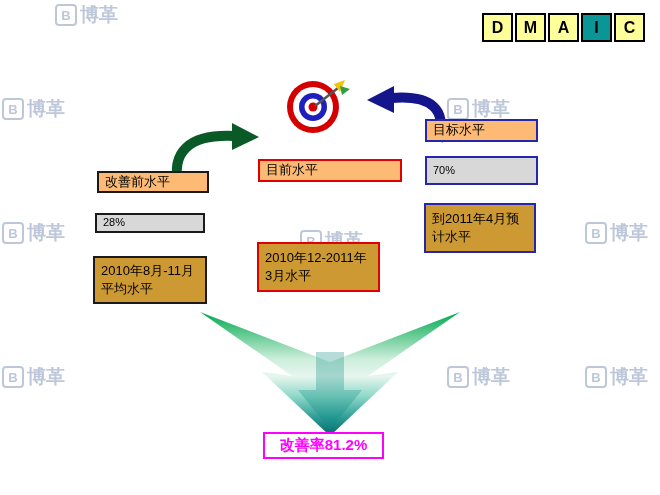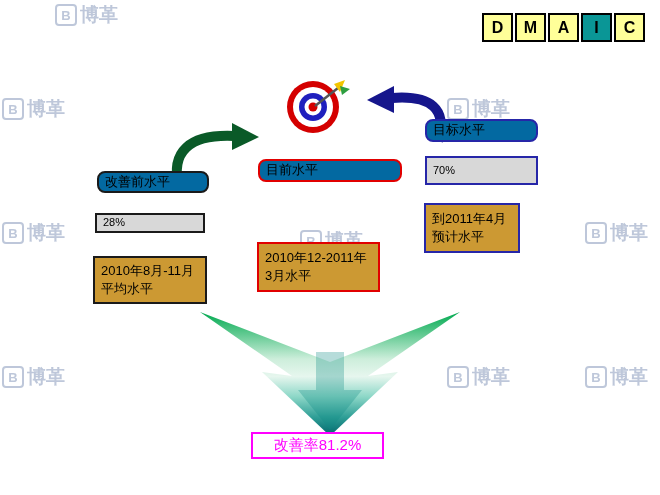--- a/index.html
+++ b/index.html
@@ -25,32 +25,32 @@
     width:27px;height:25px;border:2px solid #000;background:#FFFF99;
     display:flex;align-items:center;justify-content:center;
     font-weight:bold;font-size:16px;color:#000;
   }
   .dmaic .cell.active{background:#0A9696;}
   
   .box{
     position:absolute;z-index:2;box-sizing:border-box;display:flex;align-items:center;
     font-size:13px;color:#000;padding:0 6px;word-break:break-all;line-height:1.4;
   }
-  .title-box{background:#0369a1;border-radius:8px;}
+  .title-box{background:#fdba74;}
   .value-box{background:#D8D8D8;font-size:11px;}
   .period-box{background:#CC9933;align-items:center;padding:3px 6px;}
   .b-black{border:2px solid #1a1a1a;}
   .b-red{border:2px solid #E10000;}
   .b-blue{border:2px solid #2626A8;}
   
   .result-box{
-    position:absolute;left:251px;top:432px;width:133px;height:27px;z-index:3;
+    position:absolute;left:263px;top:432px;width:121px;height:27px;z-index:3;
     box-sizing:border-box;border:2.5px solid #FF00FF;background:#fff;
     display:flex;align-items:center;justify-content:center;
-    color:#FF00FF;font-weight:normal;font-size:15px;
+    color:#FF00FF;font-weight:bold;font-size:15px;
   }
 </style>
 </head>
 <body>
 
 <div id="canvas">
 
   <div class="wm" style="left:55px;top:2px">
       <span class="wm-b">B</span>
       <span>博革</span>
@@ -141,17 +141,17 @@
 
   <div class="box title-box b-black" style="left:97px;top:171px;width:112px;height:22px">改善前水平</div>
   <div class="box value-box b-black" style="left:95px;top:213px;width:110px;height:20px">28%</div>
   <div class="box period-box b-black" style="left:93px;top:256px;width:114px;height:48px">2010年8月-11月平均水平</div>
 
   <div class="box title-box b-red" style="left:258px;top:159px;width:144px;height:23px">目前水平</div>
   <div class="box period-box b-red" style="left:257px;top:242px;width:123px;height:50px">2010年12-2011年3月水平</div>
 
   <div class="box title-box b-blue" style="left:425px;top:119px;width:113px;height:23px">目标水平</div>
   <div class="box value-box b-blue" style="left:425px;top:156px;width:113px;height:29px">70%</div>
-  <div class="box period-box b-blue" style="left:424px;top:203px;width:96px;height:50px">到2011年4月预计水平</div>
+  <div class="box period-box b-blue" style="left:424px;top:203px;width:112px;height:50px">到2011年4月预计水平</div>
 
   <div class="result-box">改善率81.2%</div>
 
 </div>
 
 </body></html>

